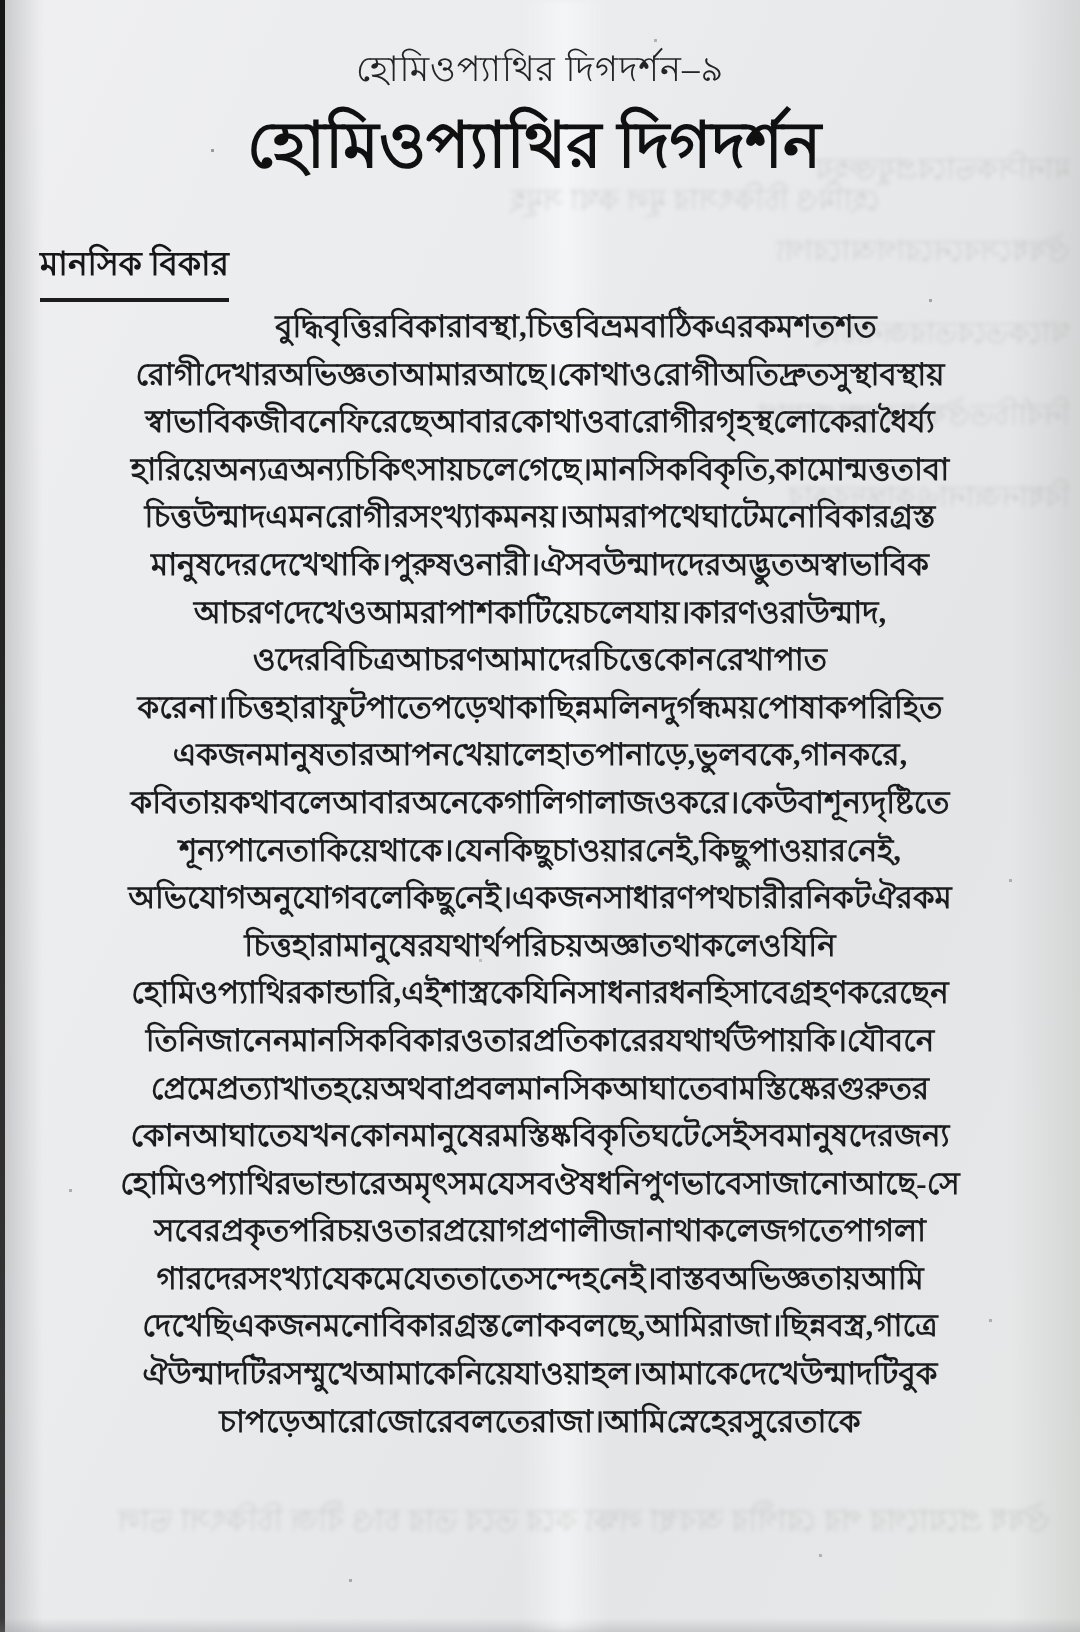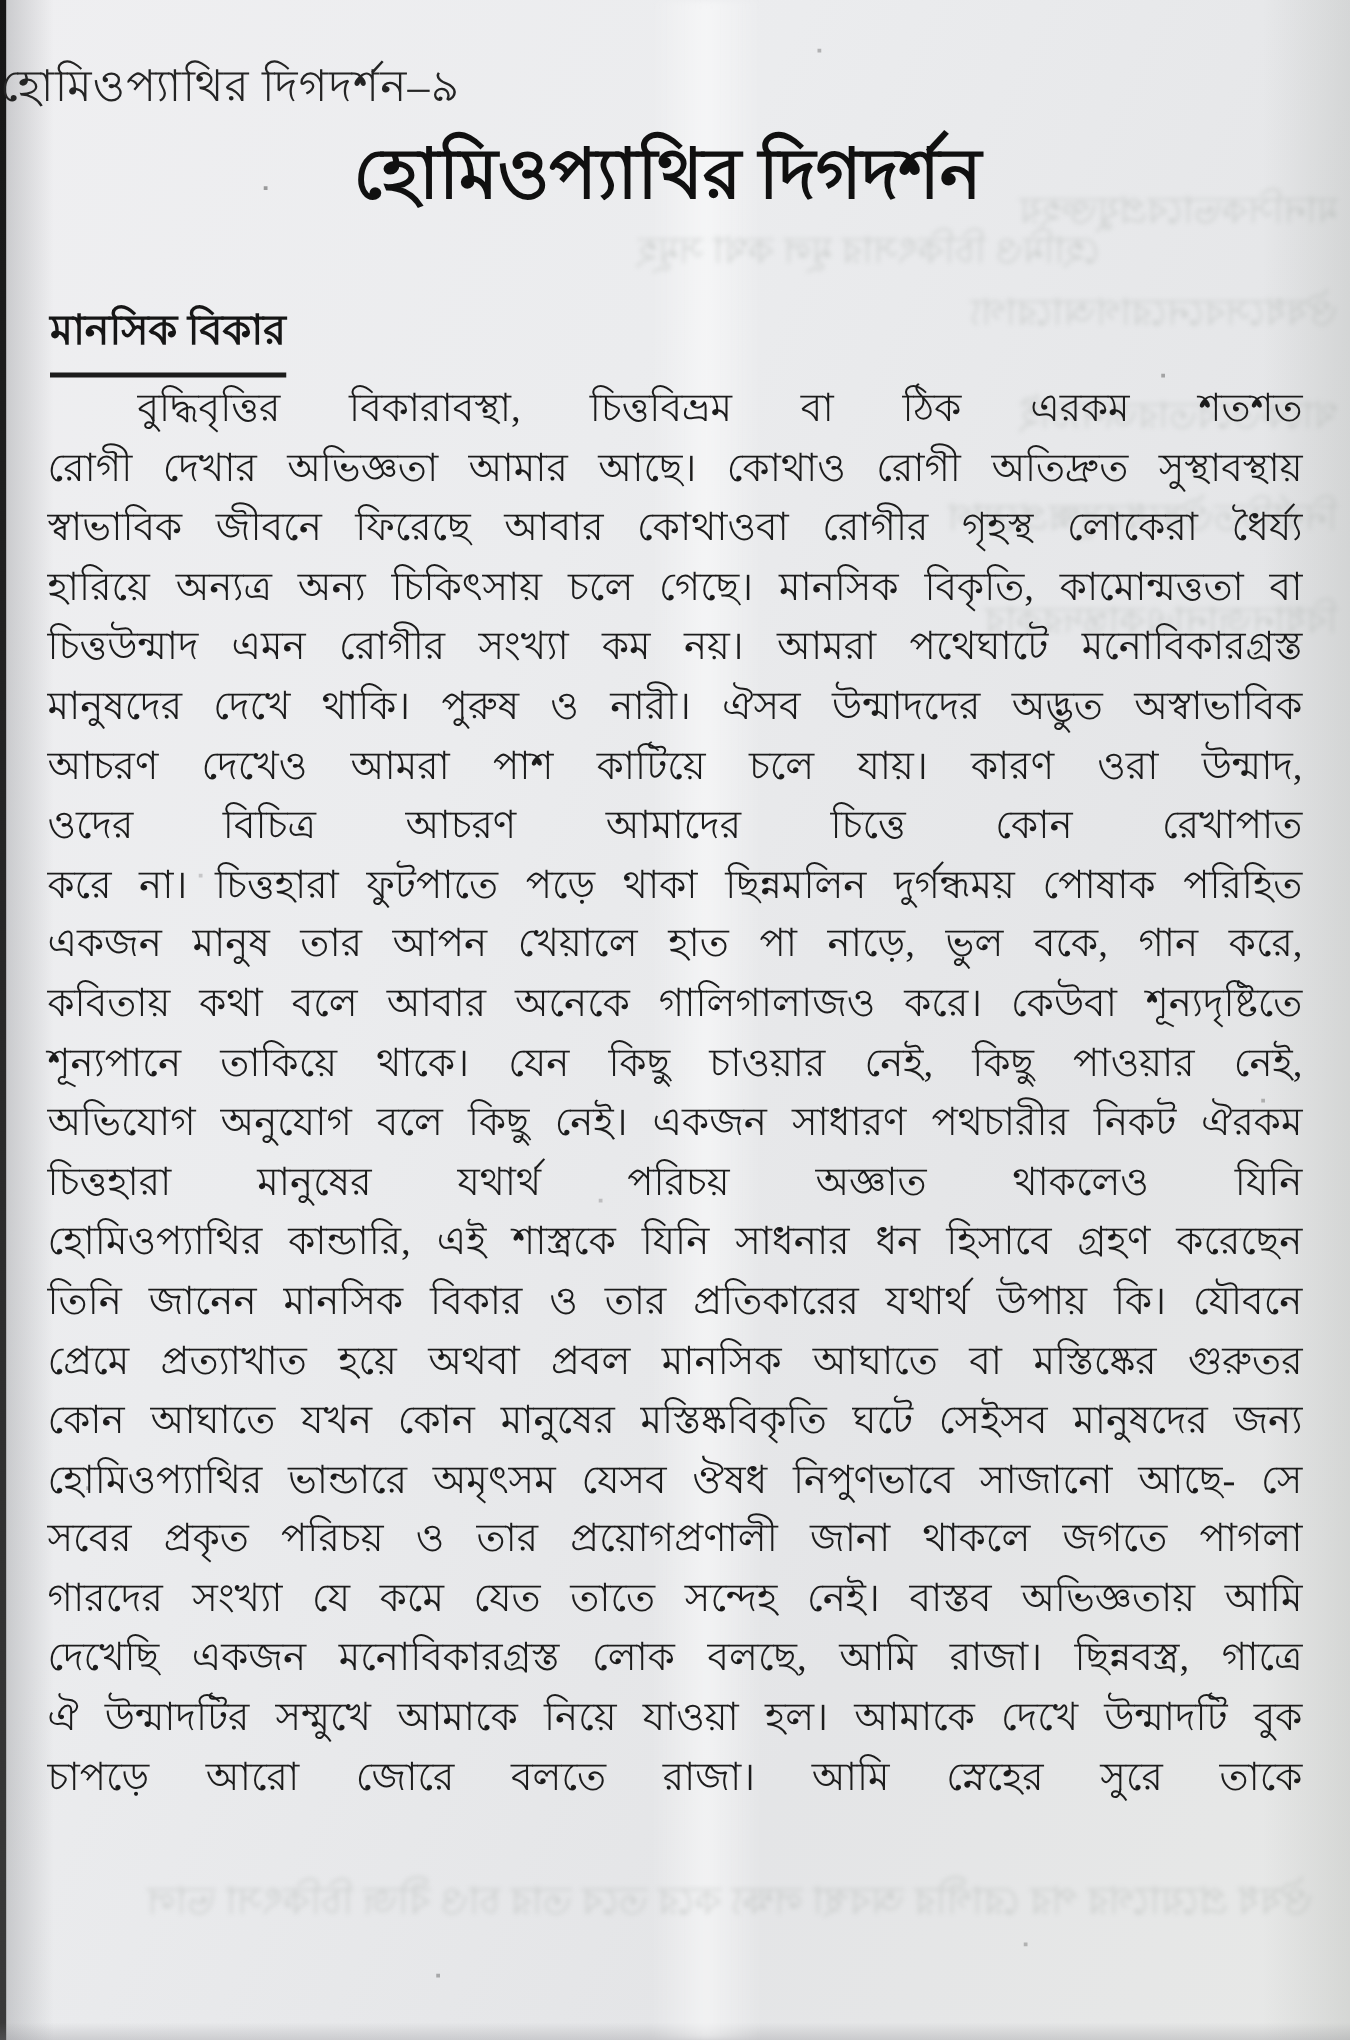--- a/index.html
+++ b/index.html
@@ -68,27 +68,28 @@
     transform: scaleX(-1);
     pointer-events: none;
     text-align: justify;
   }
   .ghost-under-title { top: 176px; left: 240px; width: 640px; font-size: 30px; }
   .ghost-top-right { top: 128px; right: 10px; width: 450px; font-size: 30px; line-height: 82px; }
   .ghost-bottom { top: 1496px; left: 60px; width: 990px; font-size: 31px; line-height: 50px; }
   
   .running-header {
     position: absolute; top: 42px; left: 0; width: 1080px;
+    text-align: center;
     font-size: 35px; letter-spacing: 1px;
     color: #242424;
   }
   .page-title {
     position: absolute; top: 96px; left: 0; width: 1068px;
     text-align: center;
-    font-size: 56px; font-weight: bold;
+    font-size: 64px; font-weight: bold;
     color: #101010;
     margin: 0;
   }
   .section-heading {
     position: absolute; top: 238px; left: 40px;
     font-size: 33px; font-weight: bold;
     color: #161616;
     margin: 0;
     padding-bottom: 4px;
     border-bottom: 4px solid #1c1c1c;
@@ -100,21 +101,22 @@
     color: #1c1c1c;
   }
   .body-text .line {
     height: 47.6px;
     line-height: 47.6px;
     text-align: justify;
     text-align-last: justify;
     text-justify: inter-word;
     white-space: nowrap;
     display: flex;
-    justify-content: space-between;
+    justify-content: center;
+    font-weight: bold;
   }
   .body-text .line span { display: inline-block; }
   .body-text .line.first { padding-left: 72px; }
 </style>
 </head>
 <body>
 
 <div class="page">
 
   <div class="edge-left-dark"></div>

